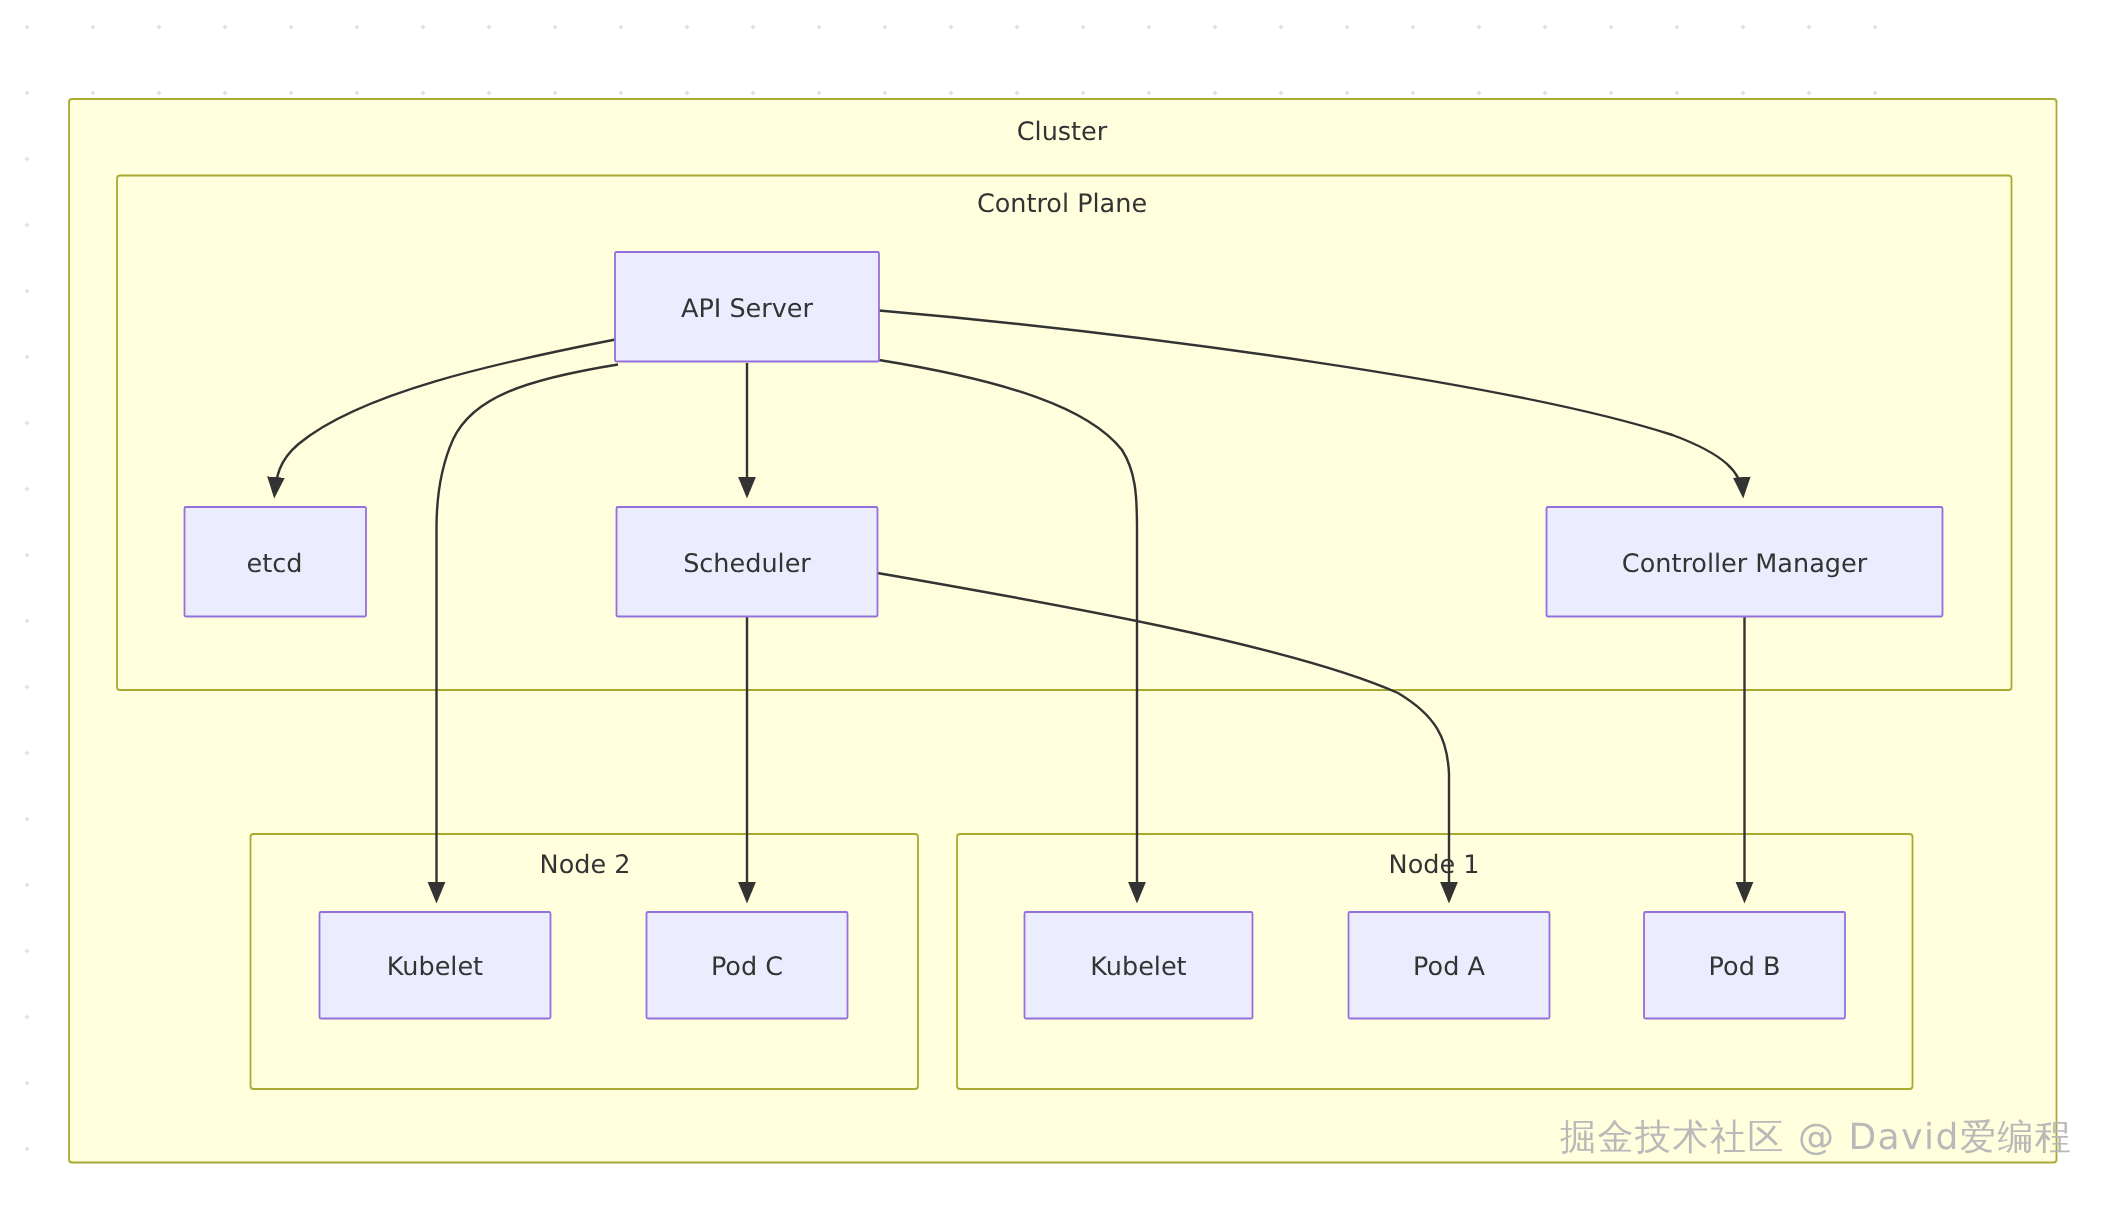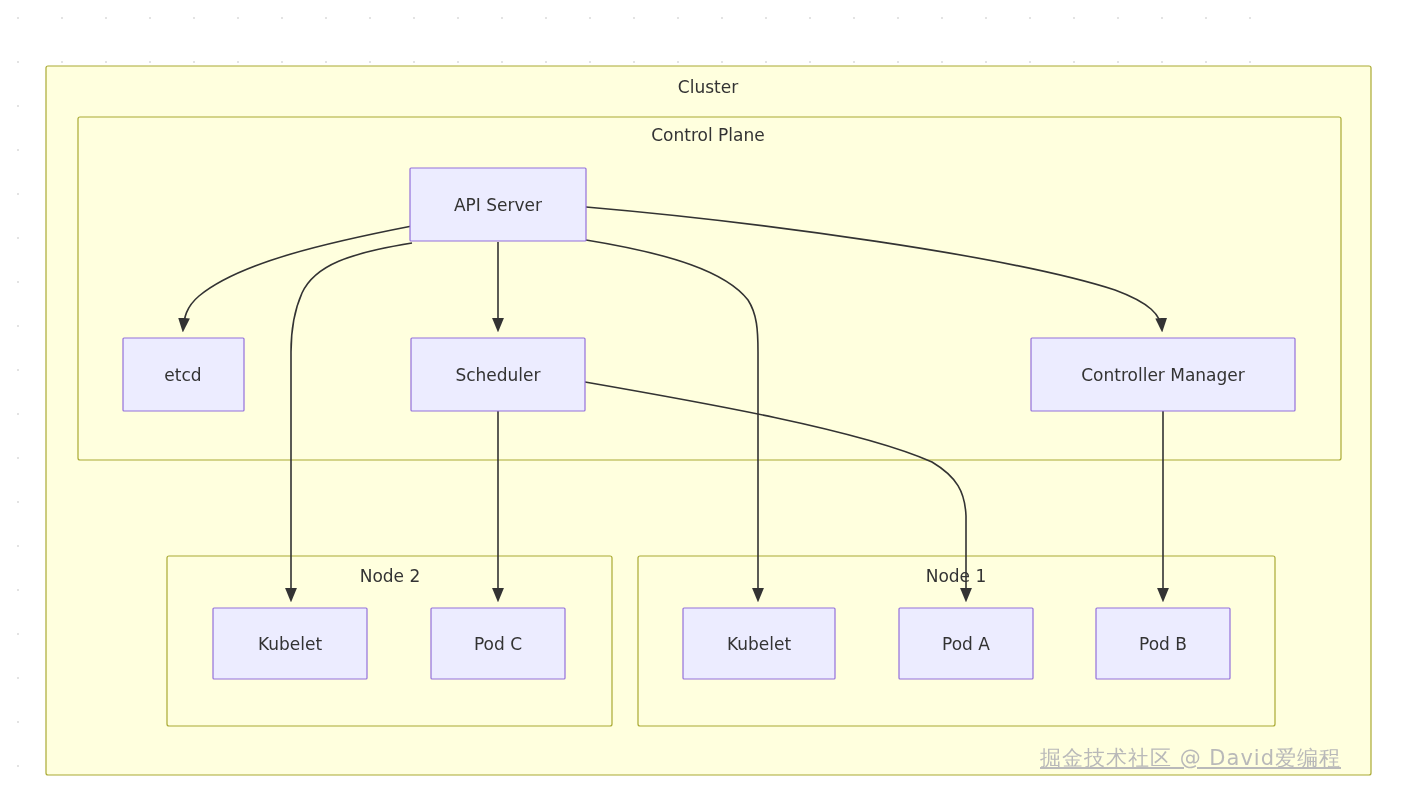--- a/index.html
+++ b/index.html
@@ -41,25 +41,24 @@
     stroke-width: 1.2;
   }
   .edge-path {
     fill: none;
     stroke: #333333;
     stroke-width: 1.6;
   }
   .watermark {
     position: absolute;
     font-family: "DejaVu Sans", "Liberation Sans", sans-serif;
-    font-size: 21px;
+    font-size: 24px;
     color: #b9b9b9;
     letter-spacing: 1px;
     white-space: nowrap;
-    text-decoration: underline;
   }
 </style>
 </head>
 <body>
 
 <div id="canvas">
 
   <svg id="diagram-svg" viewBox="0 0 1417 808" xmlns="http://www.w3.org/2000/svg">
     <defs>
       <marker id="arrowhead" markerWidth="9" markerHeight="9" refX="7.5" refY="4.5" orient="auto" markerUnits="strokeWidth">

